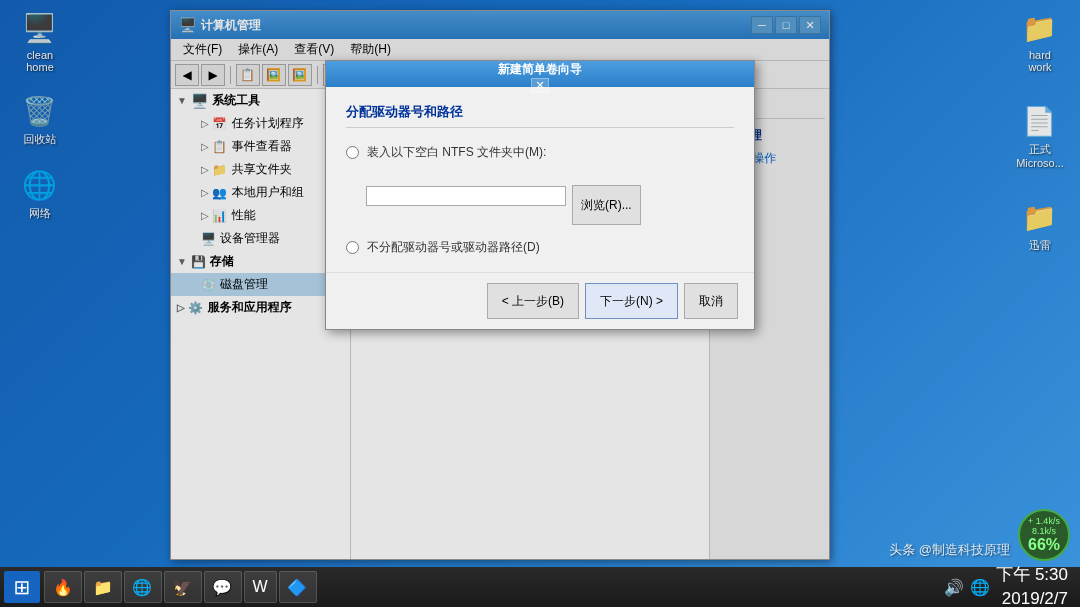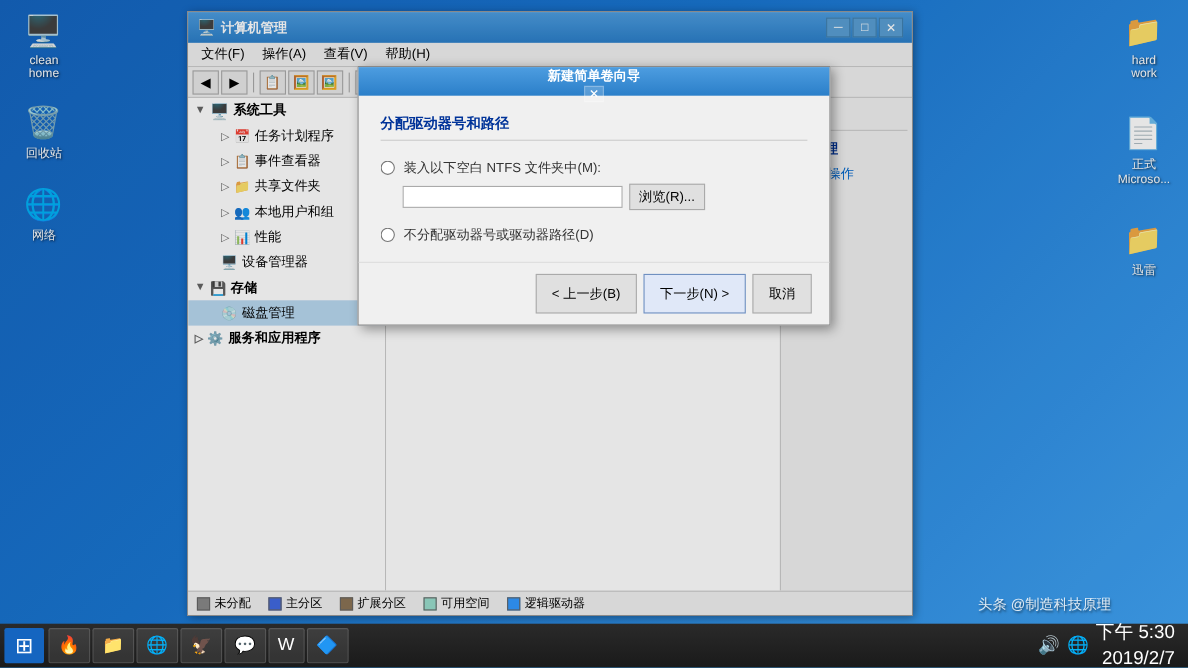--- a/index.html
+++ b/index.html
@@ -366,26 +366,27 @@
     .path-input {
       width: 200px;
       height: 20px;
       border: 1px solid #aaa;
       background: white;
       font-size: 12px;
       padding: 0 4px;
     }
 
     .browse-btn {
-      height: 24px;
+      height: 40px;
       padding: 0 8px;
       border: 1px solid #aaa;
       background: #e0e0e0;
       font-size: 12px;
       cursor: pointer;
+      margin-top: 18px;
     }
 
     
     .dialog-footer {
       display: flex;
       justify-content: flex-end;
       padding: 10px 16px;
       gap: 6px;
       border-top: 1px solid #ddd;
     }
@@ -681,42 +682,20 @@
       <div class="right-panel">
         <div class="right-panel-title">操作</div>
         <div style="font-weight:bold;font-size:12px;padding:4px 0;color:#003399;">磁盘管理</div>
         <div class="action-item">
           <span>▶</span>
           <span>更多操作</span>
         </div>
       </div>
     </div>
 
-    <div class="status-bar">
-      <div class="legend-item">
-        <div class="legend-box" style="background:#888888"></div>
-        <span>未分配</span>
-      </div>
-      <div class="legend-item">
-        <div class="legend-box" style="background:#4169e1"></div>
-        <span>主分区</span>
-      </div>
-      <div class="legend-item">
-        <div class="legend-box" style="background:#8b7355"></div>
-        <span>扩展分区</span>
-      </div>
-      <div class="legend-item">
-        <div class="legend-box" style="background:#99ddcc"></div>
-        <span>可用空间</span>
-      </div>
-      <div class="legend-item">
-        <div class="legend-box" style="background:#3399ff"></div>
-        <span>逻辑驱动器</span>
-      </div>
-    </div>
   </div>
 
   <div class="dialog-overlay">
     <div class="dialog">
 
       <div class="dialog-titlebar">
         <span class="dialog-titlebar-title">新建简单卷向导</span>
         <div class="dialog-close-btn">✕</div>
       </div>
 
@@ -746,20 +725,25 @@
       </div>
 
       <div class="dialog-footer">
         <button class="dialog-btn">&lt; 上一步(B)</button>
         <button class="dialog-btn primary">下一步(N) &gt;</button>
         <button class="dialog-btn">取消</button>
       </div>
     </div>
   </div>
 
+  <div class="net-widget">
+    <span>+ 1.4k/s</span>
+    <span>8.1k/s</span>
+    <span class="percent">66%</span>
+  </div>
 
   <div class="watermark">头条 @制造科技原理</div>
 
   <div class="taskbar">
     <button class="start-btn">⊞</button>
     <div class="taskbar-apps">
       <div class="taskbar-app">🔥</div>
       <div class="taskbar-app">📁</div>
       <div class="taskbar-app">🌐</div>
       <div class="taskbar-app">🦅</div>

